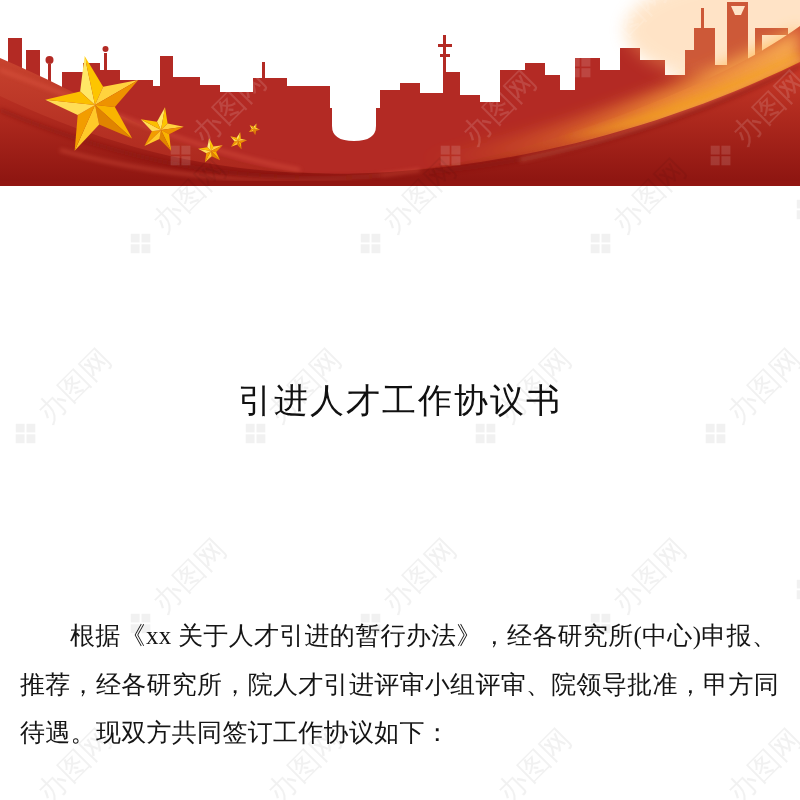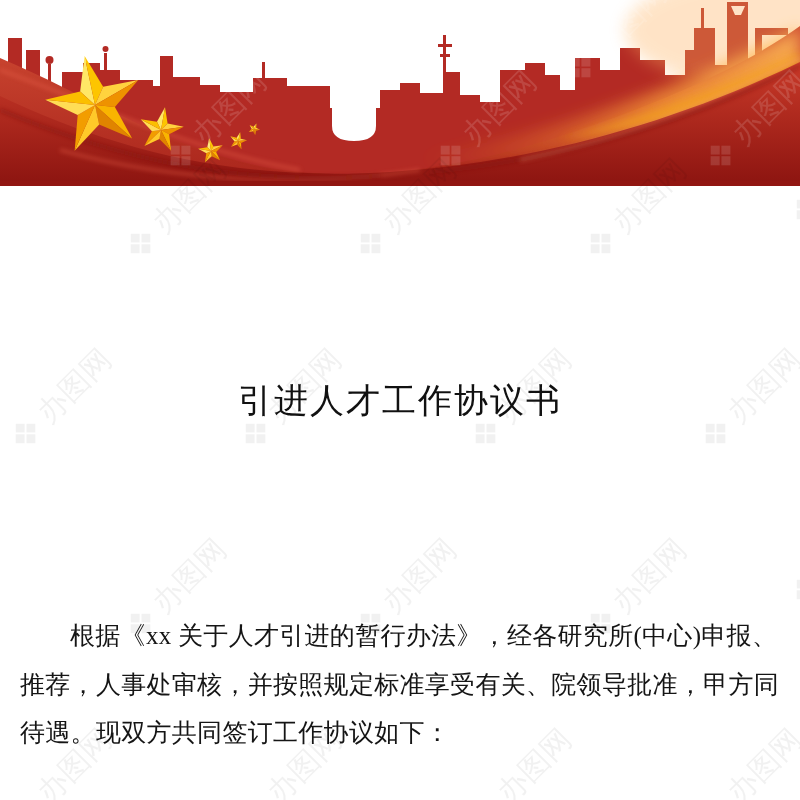--- a/index.html
+++ b/index.html
@@ -201,17 +201,17 @@
       </div>
     </div>
 
   <div class="doc-title">引进人才工作协议书</div>
 
   <div class="fields">
   </div>
 
   <div class="para">
     <div class="line indent">根据《xx 关于人才引进的暂行办法》，经各研究所(中心)申报、</div>
-    <div class="line">推荐，人事处审核，并按照规定标准享受有关、院领导批准，甲方同</div>
+    <div class="line">推荐，经各研究所，院人才引进评审小组评审、院领导批准，甲方同</div>
     <div class="line">待遇。现双方共同签订工作协议如下：</div>
   </div>
 
 </div>
 
 </body></html>

